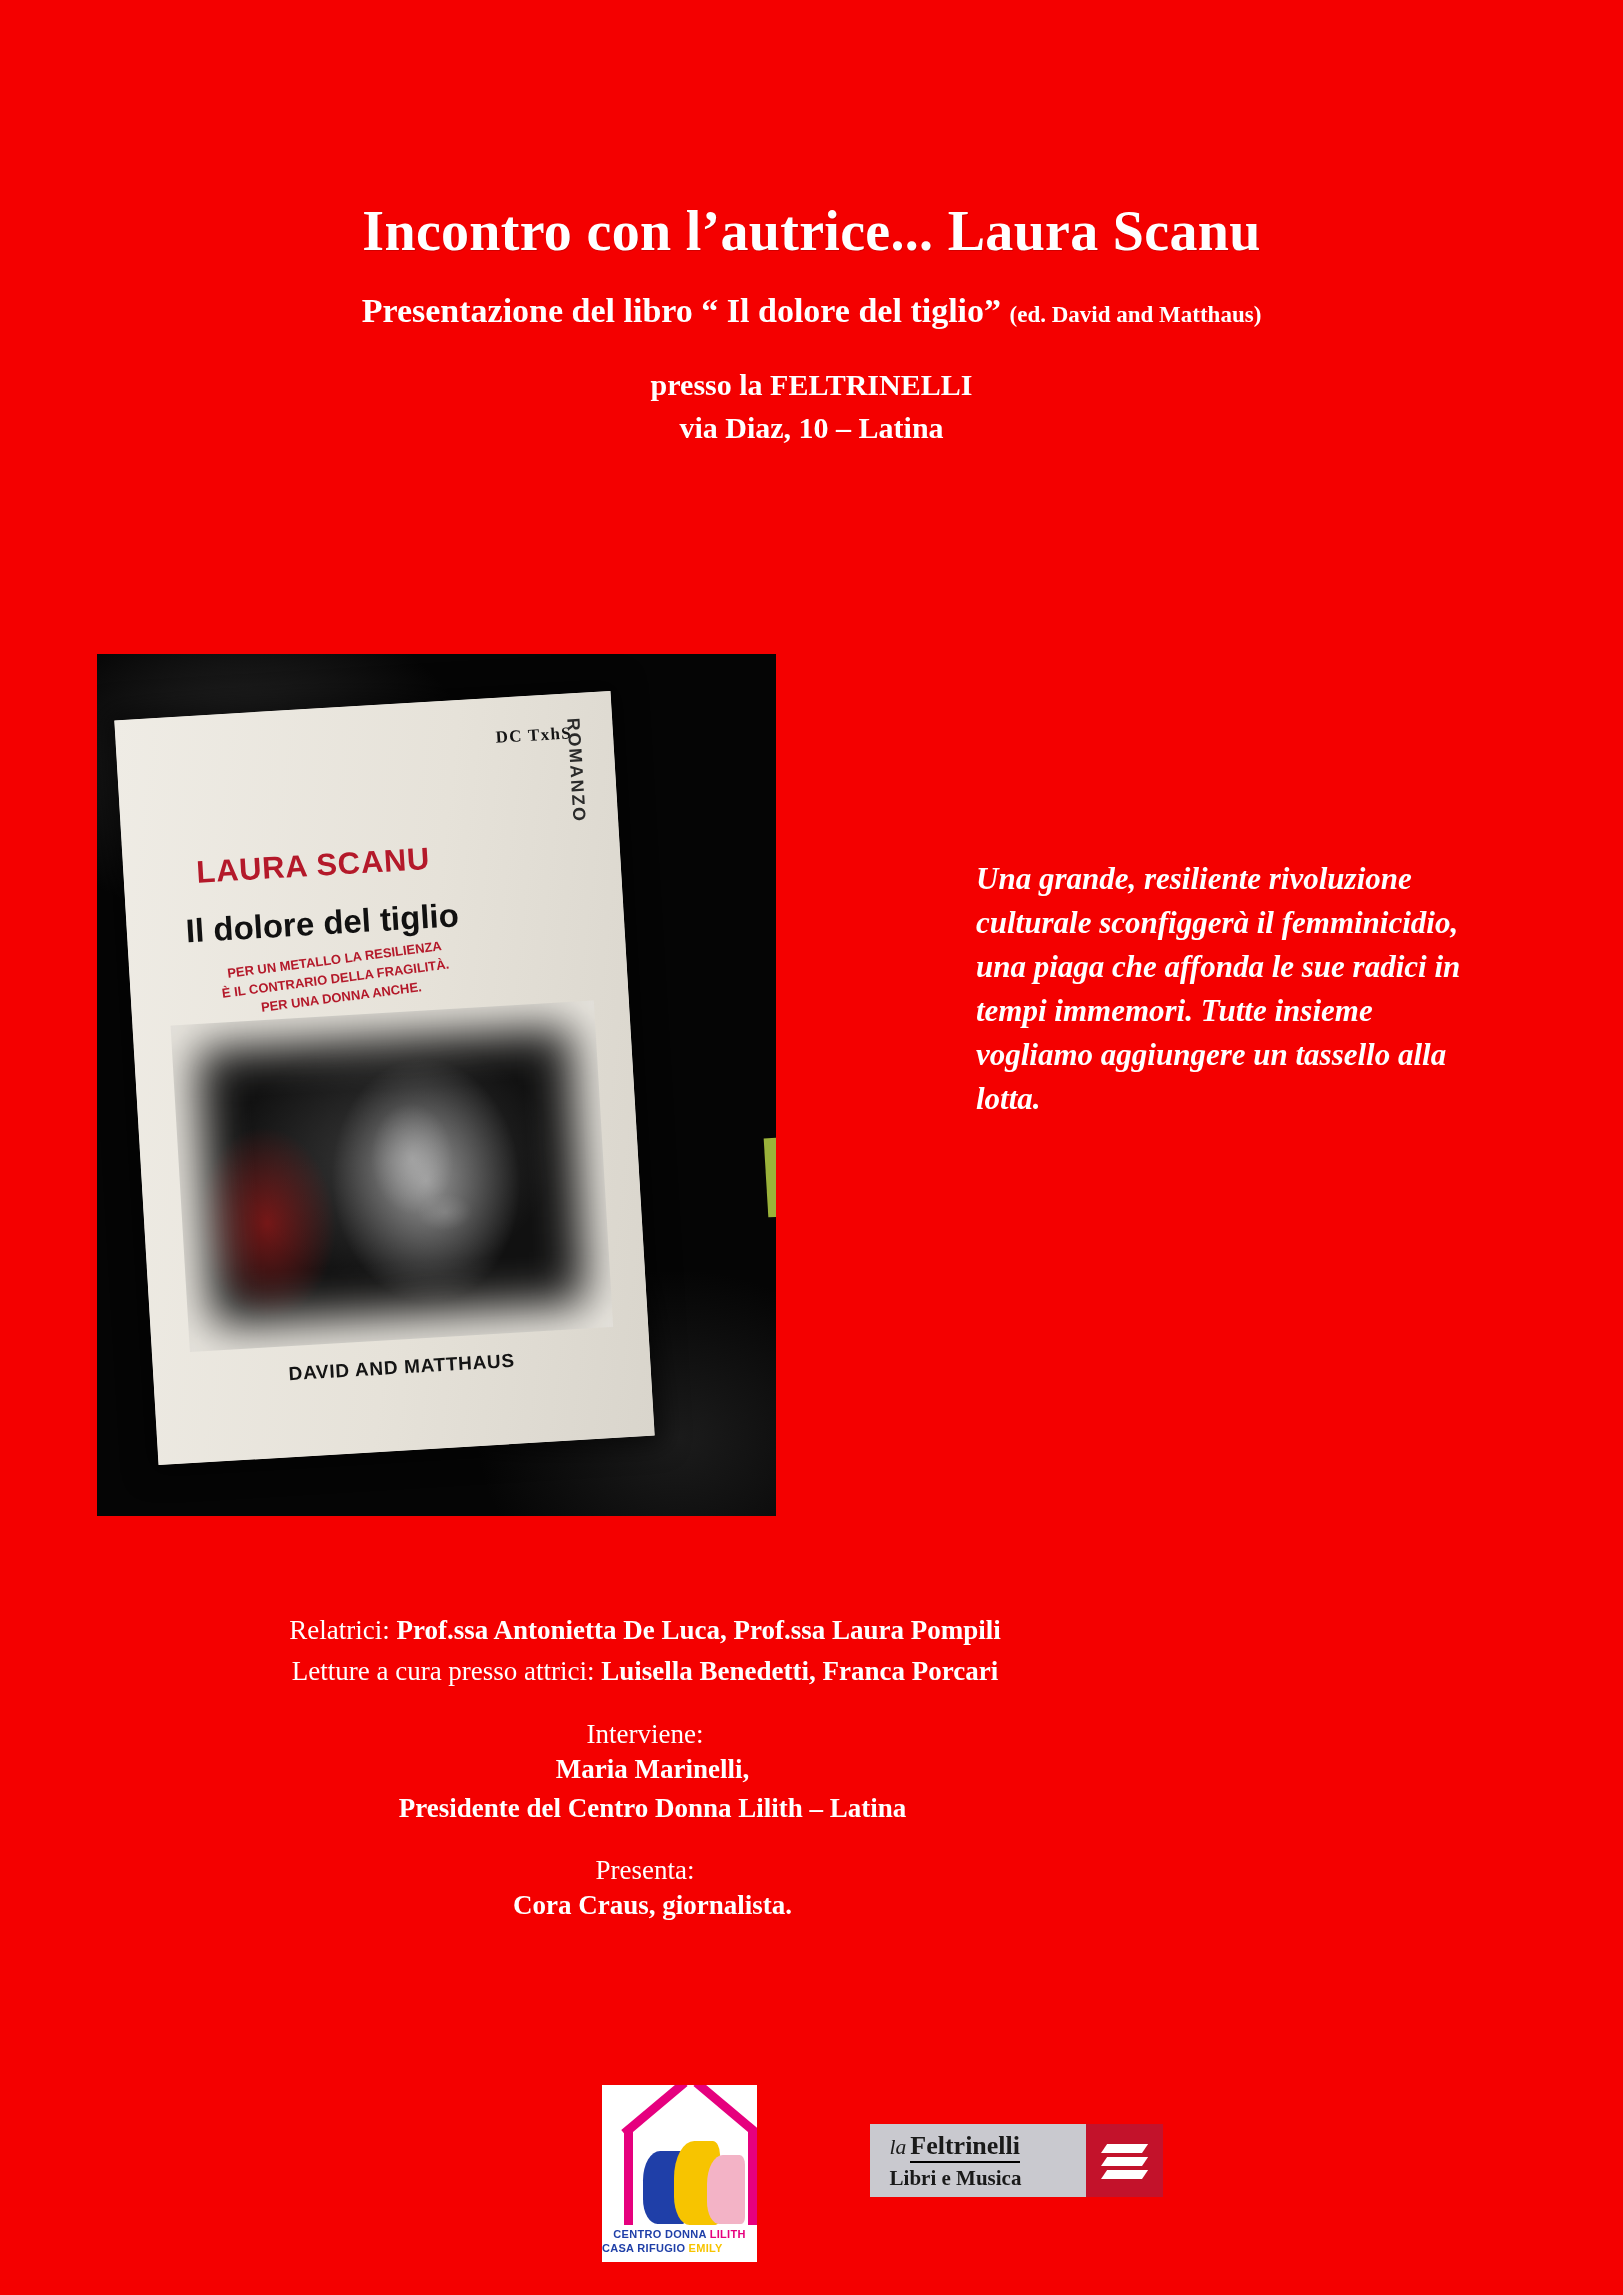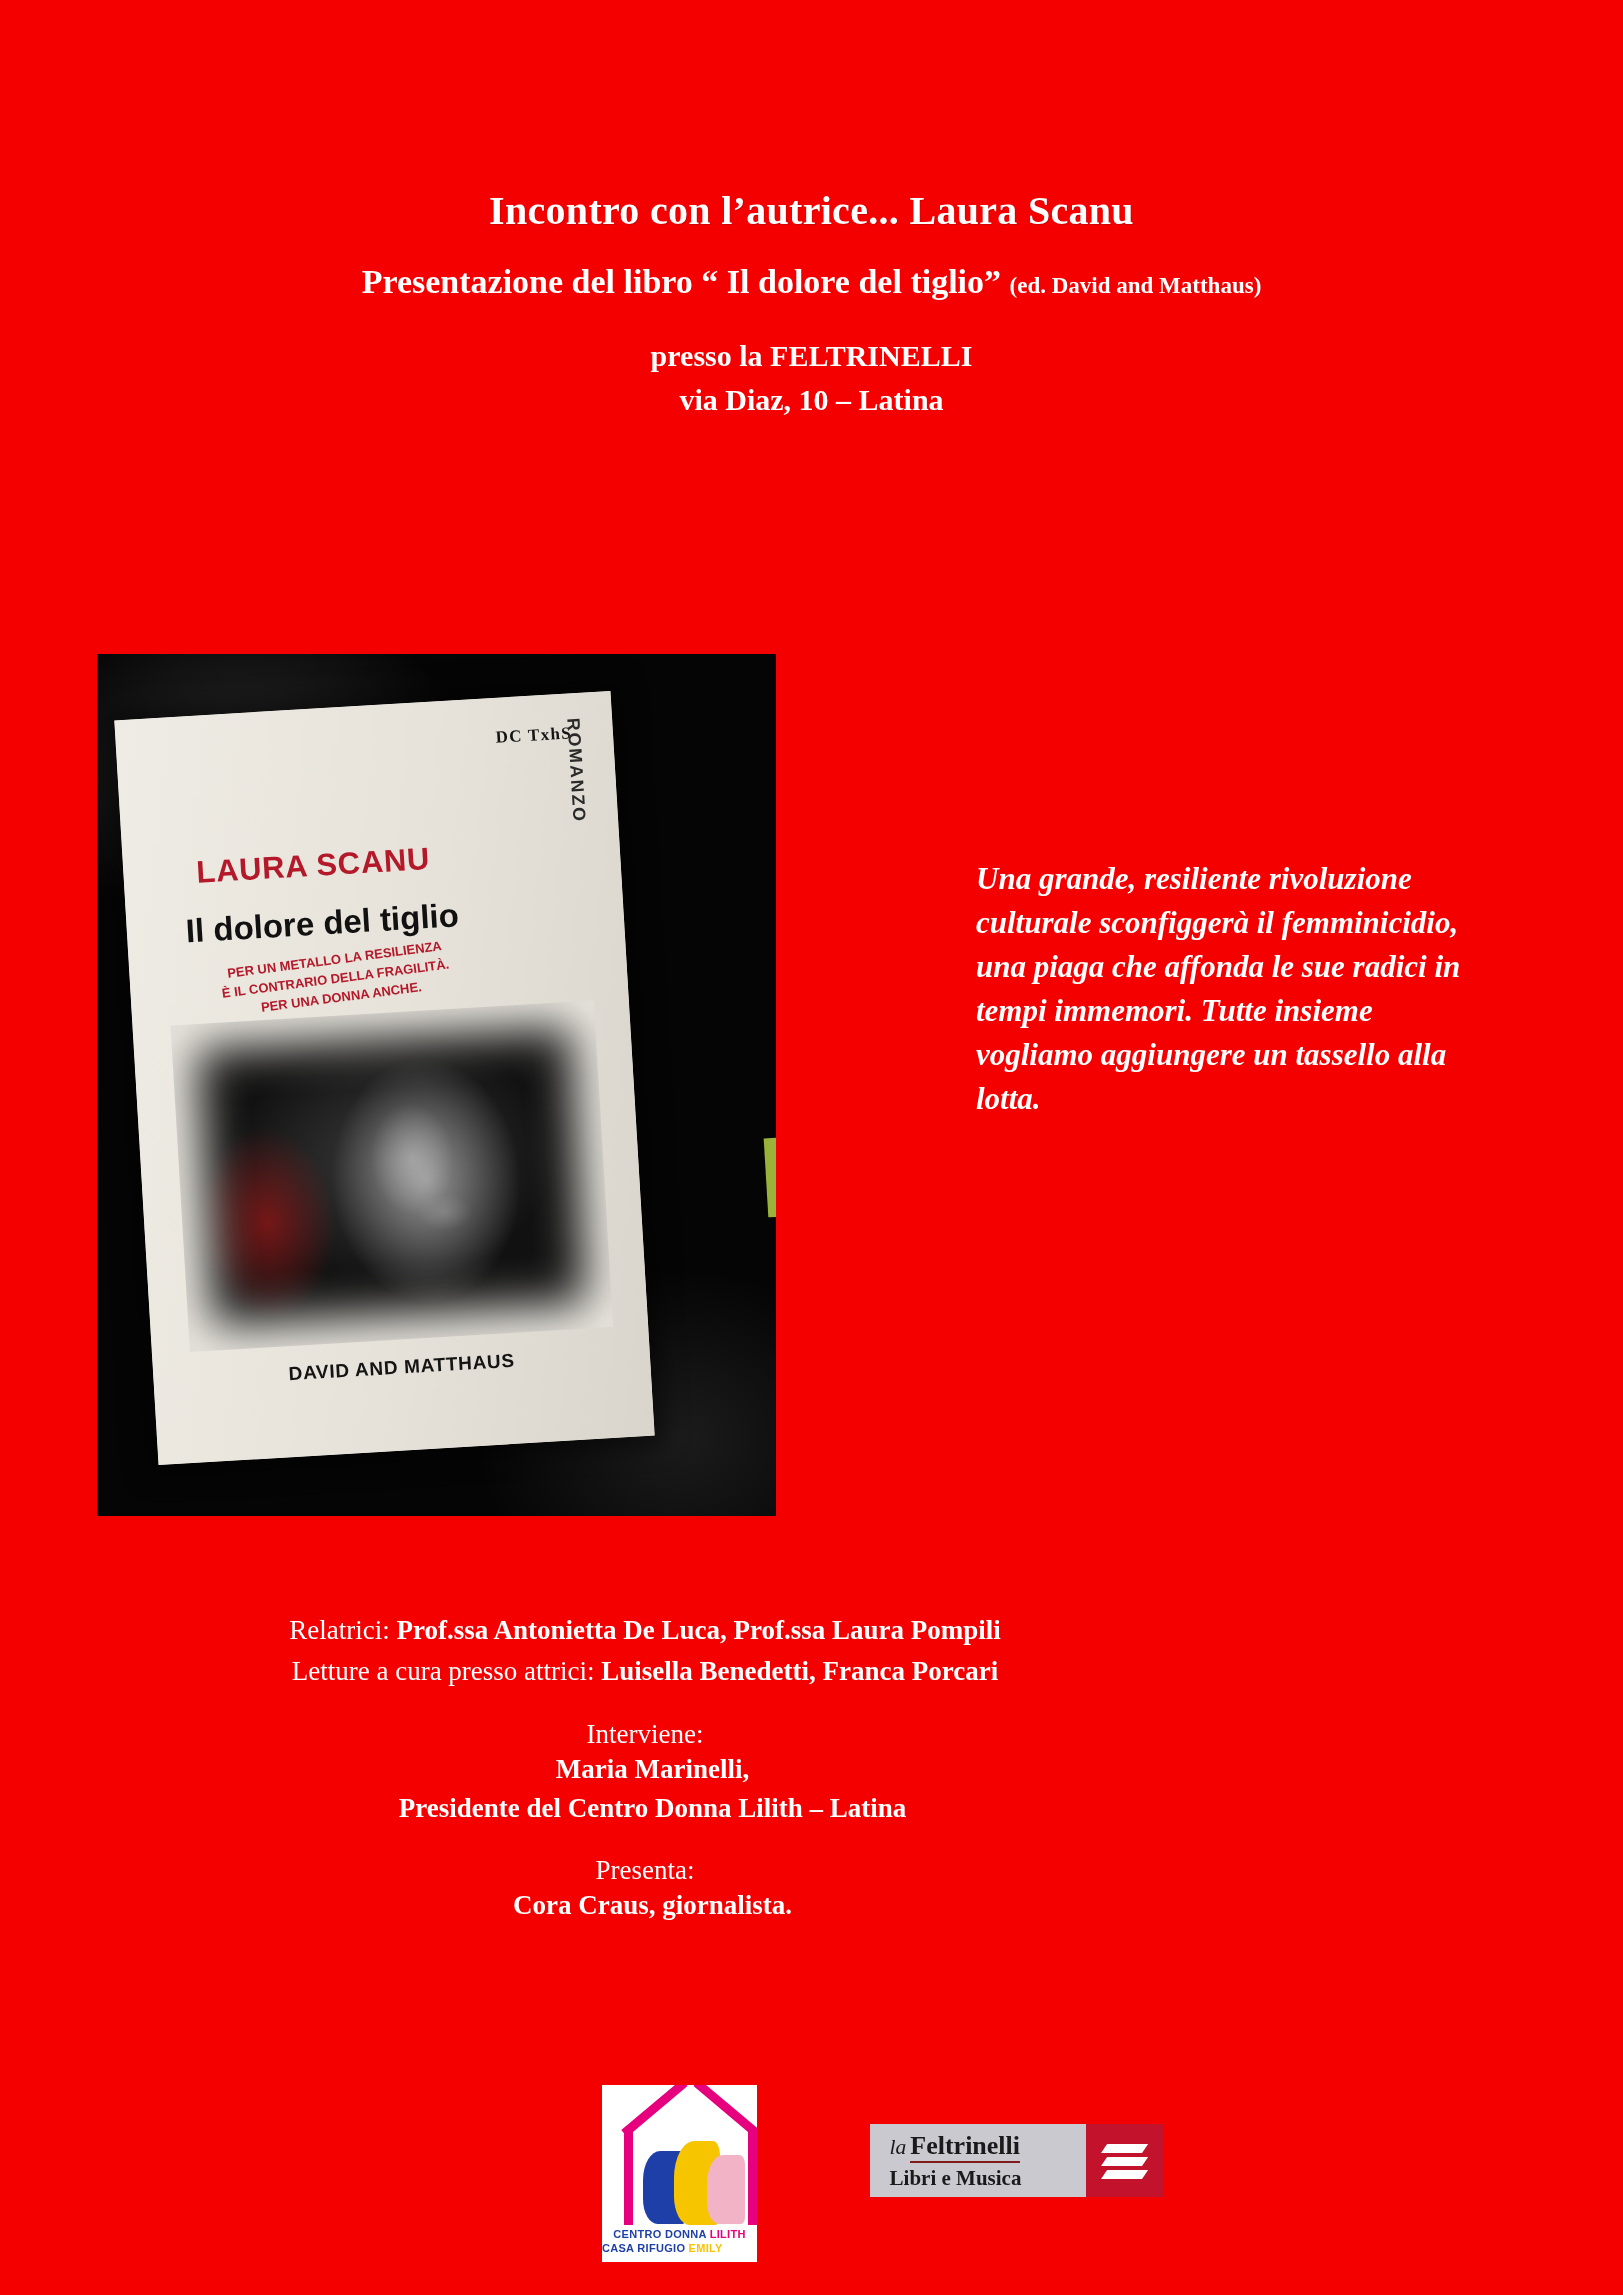--- a/index.html
+++ b/index.html
@@ -23,25 +23,25 @@
   
   .header {
     position: absolute;
     left: 0;
     top: 190px;
     width: 1623px;
     text-align: center;
     color: #ffffff;
   }
   .title {
-    font-size: 40px;
+    font-size: 56px;
     font-weight: bold;
     letter-spacing: 0.3px;
     line-height: 1.05;
-    margin: 0;
+    margin: 12px;
     text-shadow: 0.7px 0.7px 0 rgba(0,0,0,0.15);
   }
   .subtitle {
     font-size: 34px;
     font-weight: bold;
     margin-top: 30px;
     line-height: 1.15;
   }
   .subtitle .ed {
     font-size: 23px;
@@ -368,21 +368,21 @@
     font-size: 21.6px;
     font-style: italic;
     display: inline-block;
     vertical-align: baseline;
     margin-right: 3.9px;
   }
   .felt-name {
     font-size: 26px;
     font-weight: bold;
     display: inline-block;
-    border-bottom: 2px solid #7f1d1d;
+    border-bottom: 2px solid #000000;
     padding-bottom: 1.3px;
   }
   .felt-sub {
     font-size: 21px;
     font-weight: bold;
     margin-top: 3.9px;
   }
   .felt-mark {
     width: 77px;
     height: 73px;

